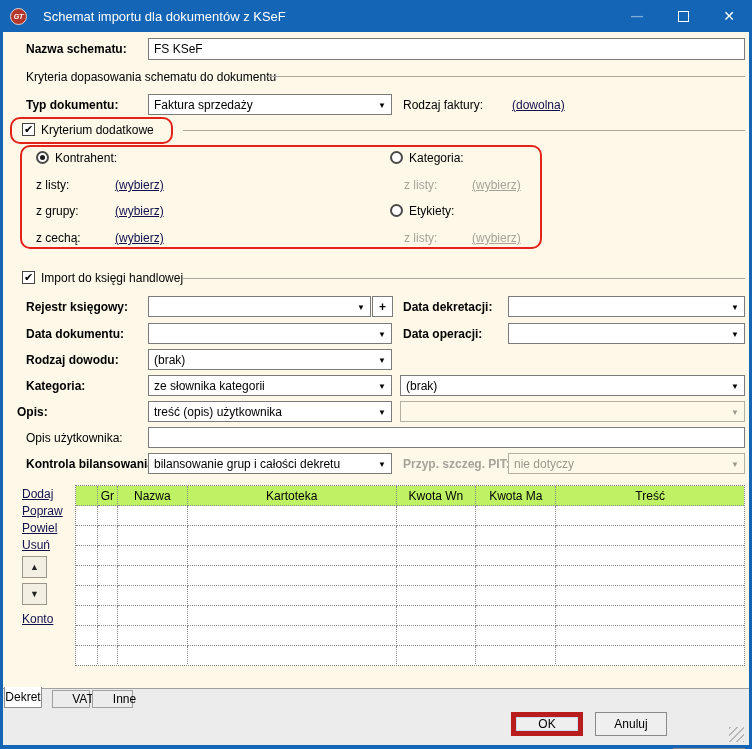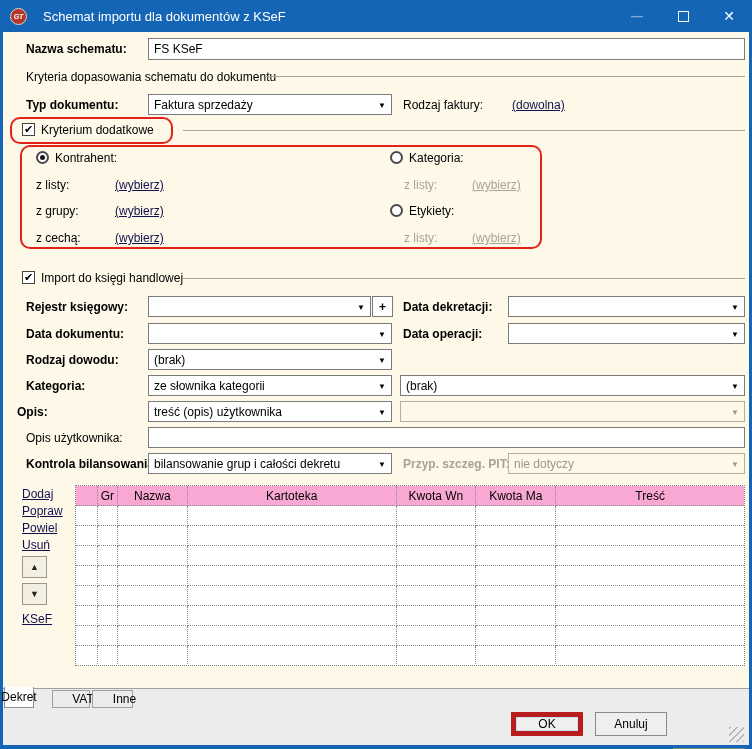--- a/index.html
+++ b/index.html
@@ -57,32 +57,32 @@
   .plus-btn { position:absolute; width:21px; height:21px; background:#fff; border:1px solid #7b7b7b;
               display:flex; align-items:center; justify-content:center; font-weight:bold; }
 
   
   .grid { position:absolute; left:72px; top:453px; width:670px; height:181px;
           border:1px dotted #7e7e7e; background:#fff; overflow:hidden; }
   .grow { display:flex; height:20px; }
   .gcell { border-right:1px dotted #8a8a8a; border-bottom:1px dotted #8a8a8a; height:20px;
            display:flex; align-items:center; justify-content:center; overflow:hidden; }
   .gcell:last-child { border-right:none; }
-  .grow.head .gcell { background:#f9a8d4; }
+  .grow.head .gcell { background:#bef264; }
 
   .act-link { position:absolute; left:19px; color:#11114e; text-decoration:underline; cursor:pointer; }
   .arrow-btn { position:absolute; left:19px; width:25px; height:22px; background:#f3efe2;
                border:1px solid #9a968a; display:flex; align-items:center; justify-content:center;
                font-size:9px; color:#222; }
 
   
   .strip { position:absolute; left:0; top:656px; width:746px; height:57px; background:#ececec;
            border-top:1px solid #9f9f9f; }
   .tab { position:absolute; display:flex; align-items:center; justify-content:center; }
-  .tab.active { left:1px; top:655px; width:30px; height:21px; background:#fff;
+  .tab.active { left:1px; top:655px; width:38px; height:21px; background:#fff;
                 border:1px solid #8f8f8f; border-top:none; z-index:2; }
   .tab.idle { top:658px; height:18px; background:#ececec; border:1px solid #9f9f9f;padding-left:24px; }
 
   .fbtn { position:absolute; top:680px; width:72px; height:24px; background:#efefef;
           border:1px solid #8a8a8a; display:flex; align-items:center; justify-content:center; }
   .fbtn.default { border:5px solid #b91c1c; box-shadow:0 0 0 1px #c9dcf0 inset;text-align:right; }
 
   .grip { position:absolute; left:726px; top:695px; width:15px; height:15px;
           background:repeating-linear-gradient(135deg, #b5b5b5 0 1.5px, transparent 1.5px 5px); }
 </style>
@@ -215,21 +215,21 @@
     <div class="act-link" style="top:455px;">Dodaj</div>
     <div class="act-link" style="top:472px;">Popraw</div>
     <div class="act-link" style="top:489px;">Powiel</div>
     <div class="act-link" style="top:506px;">Usuń</div>
     <div class="arrow-btn" style="top:524px;">
         <span>▲</span>
       </div>
     <div class="arrow-btn" style="top:551px;">
         <span>▼</span>
       </div>
-    <div class="act-link" style="top:580px;">KSeF</div>
+    <div class="act-link" style="top:580px;">Konto</div>
 
     <div class="grid" id="decree-grid">
         <div class="grow head">
           <div class="gcell" style="width: 22px;"></div>
           <div class="gcell" style="width: 20px;">Gr</div>
           <div class="gcell" style="width: 70px;">Nazwa</div>
           <div class="gcell" style="width: 209px;">Kartoteka</div>
           <div class="gcell" style="width: 80px;">Kwota Wn</div>
           <div class="gcell" style="width: 80px;">Kwota Ma</div>
           <div class="gcell" style="width: 188px;">Treść</div>

